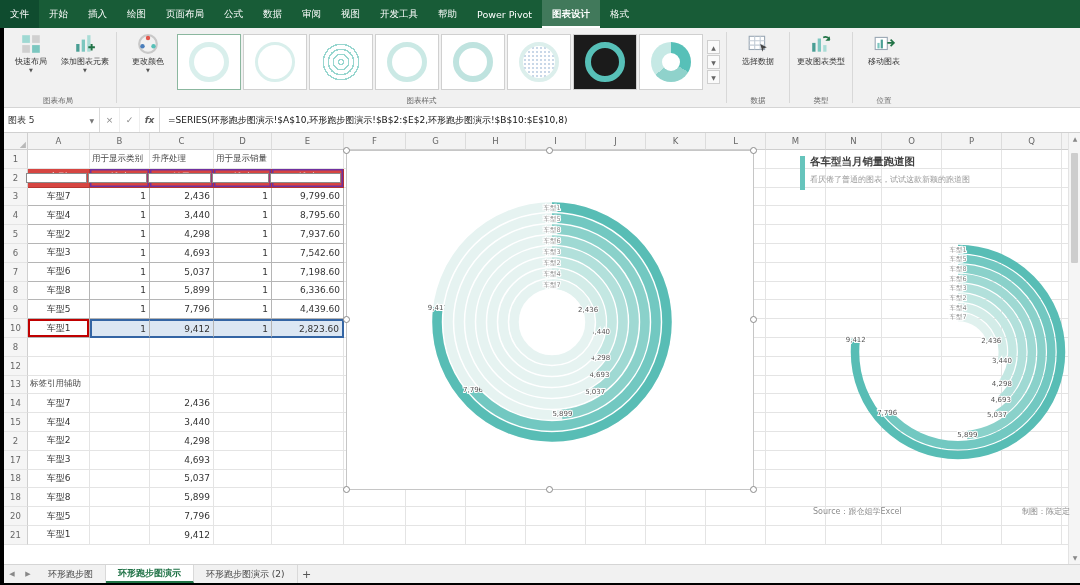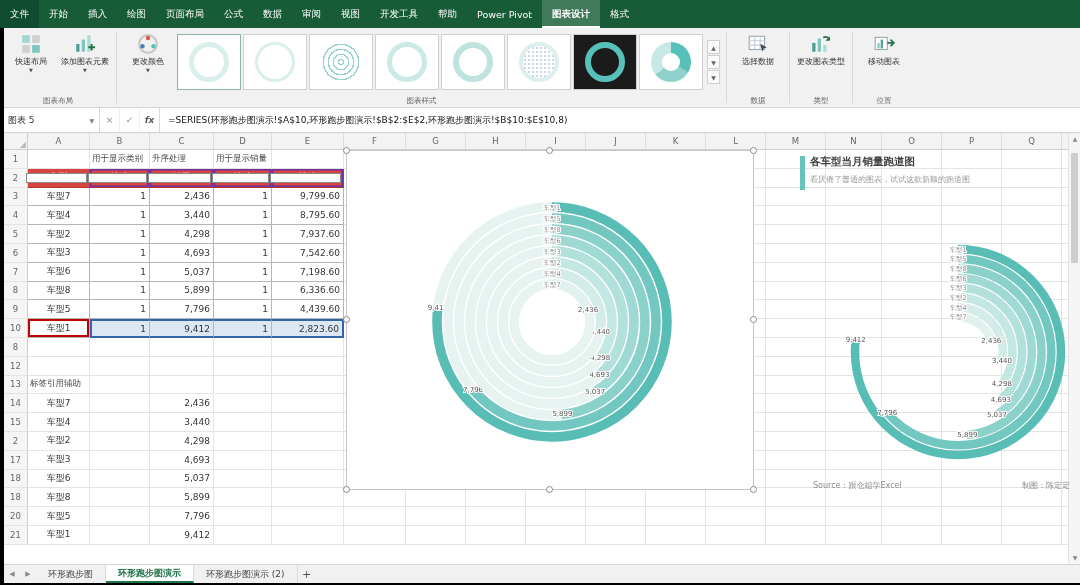--- a/index.html
+++ b/index.html
@@ -81,21 +81,21 @@
   .hd{position:absolute;width:7px;height:7px;border-radius:50%;background:#fff;border:1px solid #8a8a8a;z-index:5;}
   .h-tl{left:-4px;top:-4px;} .h-tm{left:calc(50% - 4px);top:-4px;} .h-tr{right:-4px;top:-4px;}
   .h-ml{left:-4px;top:calc(50% - 4px);} .h-mr{right:-4px;top:calc(50% - 4px);}
   .h-bl{left:-4px;bottom:-4px;} .h-bm{left:calc(50% - 4px);bottom:-4px;} .h-br{right:-4px;bottom:-4px;}
 
   .finalpanel{position:absolute;left:793px;top:150px;width:287px;height:373px;}
   .accent{position:absolute;left:7px;top:6px;width:5px;height:34px;}
   .ftitle{position:absolute;left:17px;top:5px;font-size:10.5px;font-weight:bold;color:#404040;white-space:nowrap;}
   .fsub{position:absolute;left:17px;top:24px;font-size:8px;color:#9a9a9a;white-space:nowrap;}
   .fsvg{position:absolute;left:0;top:50px;}
-  .srcline{position:absolute;left:20px;right:10px;top:330px;display:flex;justify-content:space-between;font-size:8px;color:#8c8c8c;}
+  .srcline{position:absolute;left:20px;right:10px;top:356px;display:flex;justify-content:space-between;font-size:8px;color:#8c8c8c;}
 
   svg text.cat{font-size:6.5px;fill:#8a8a8a;paint-order:stroke;stroke:#ffffff;stroke-width:2px;}
   svg text.val{font-size:7px;fill:#555555;paint-order:stroke;stroke:#ffffff;stroke-width:2px;}
 
   
   .sheettabs{position:absolute;left:4px;top:564px;width:1076px;height:19px;background:#f1f1f1;border-top:1px solid #d5d5d5;display:flex;align-items:stretch;font-size:9px;color:#444;}
   .snav{width:16px;display:flex;align-items:center;justify-content:center;color:#888;font-size:7px;}
   .stab{padding:0 12px;display:flex;align-items:center;border-right:1px solid #d9d9d9;}
   .stab.active{background:#fff;color:#1e7145;font-weight:bold;border-bottom:2px solid #217346;}
   .splus{width:18px;display:flex;align-items:center;justify-content:center;color:#555;font-size:11px;}

